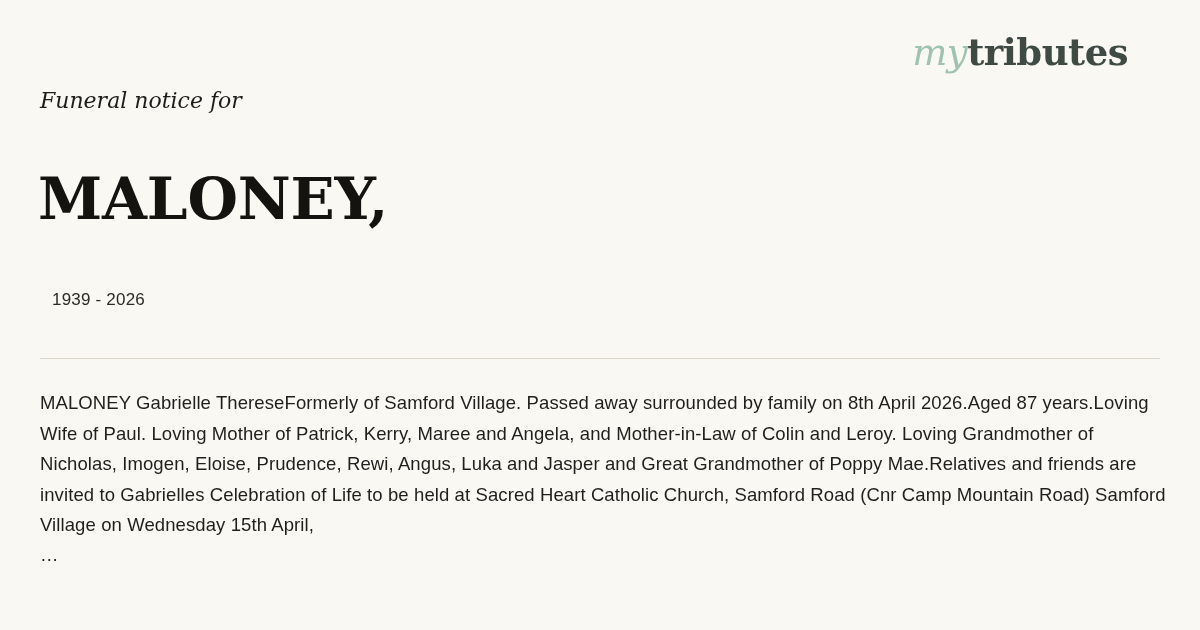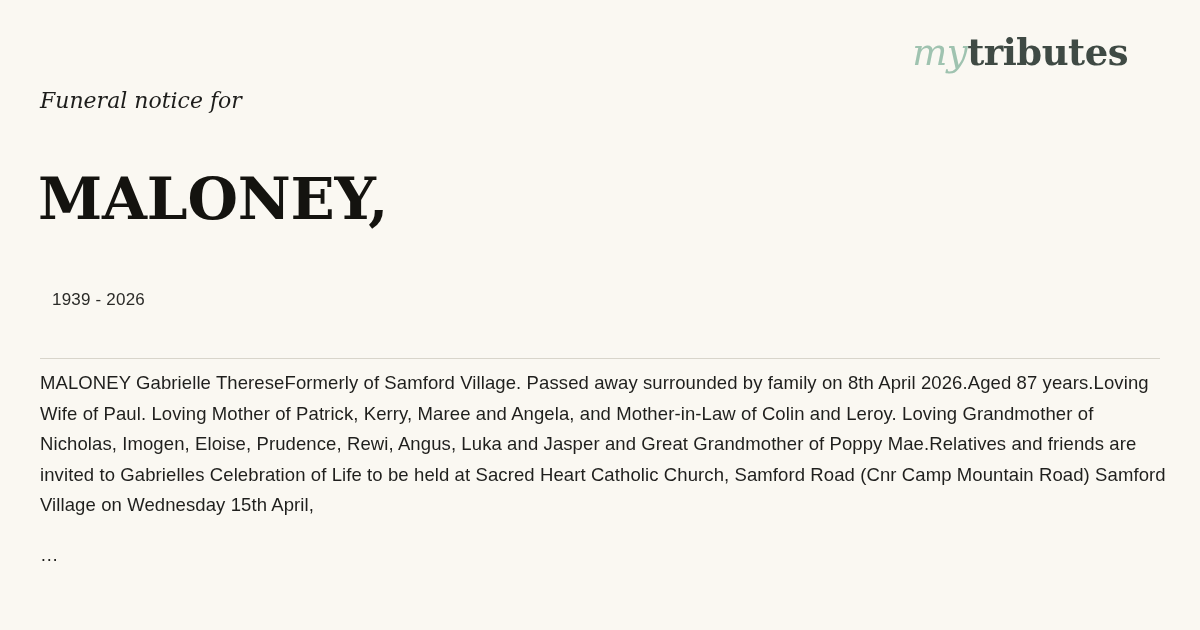--- a/index.html
+++ b/index.html
@@ -80,21 +80,21 @@
   .divider {
     position: absolute;
     top: 358px;
     left: 40px;
     width: 1120px;
     height: 1px;
     background: #d8d5cb;
   }
   .body-text {
     position: absolute;
-    top: 368px;
+    top: 388px;
     left: 40px;
     width: 1128px;
     font-size: 18.5px;
     line-height: 30.5px;
     color: #1f1f1d;
     letter-spacing: 0.1px;
   }
   .ellipsis {
     position: absolute;
     top: 540px;

